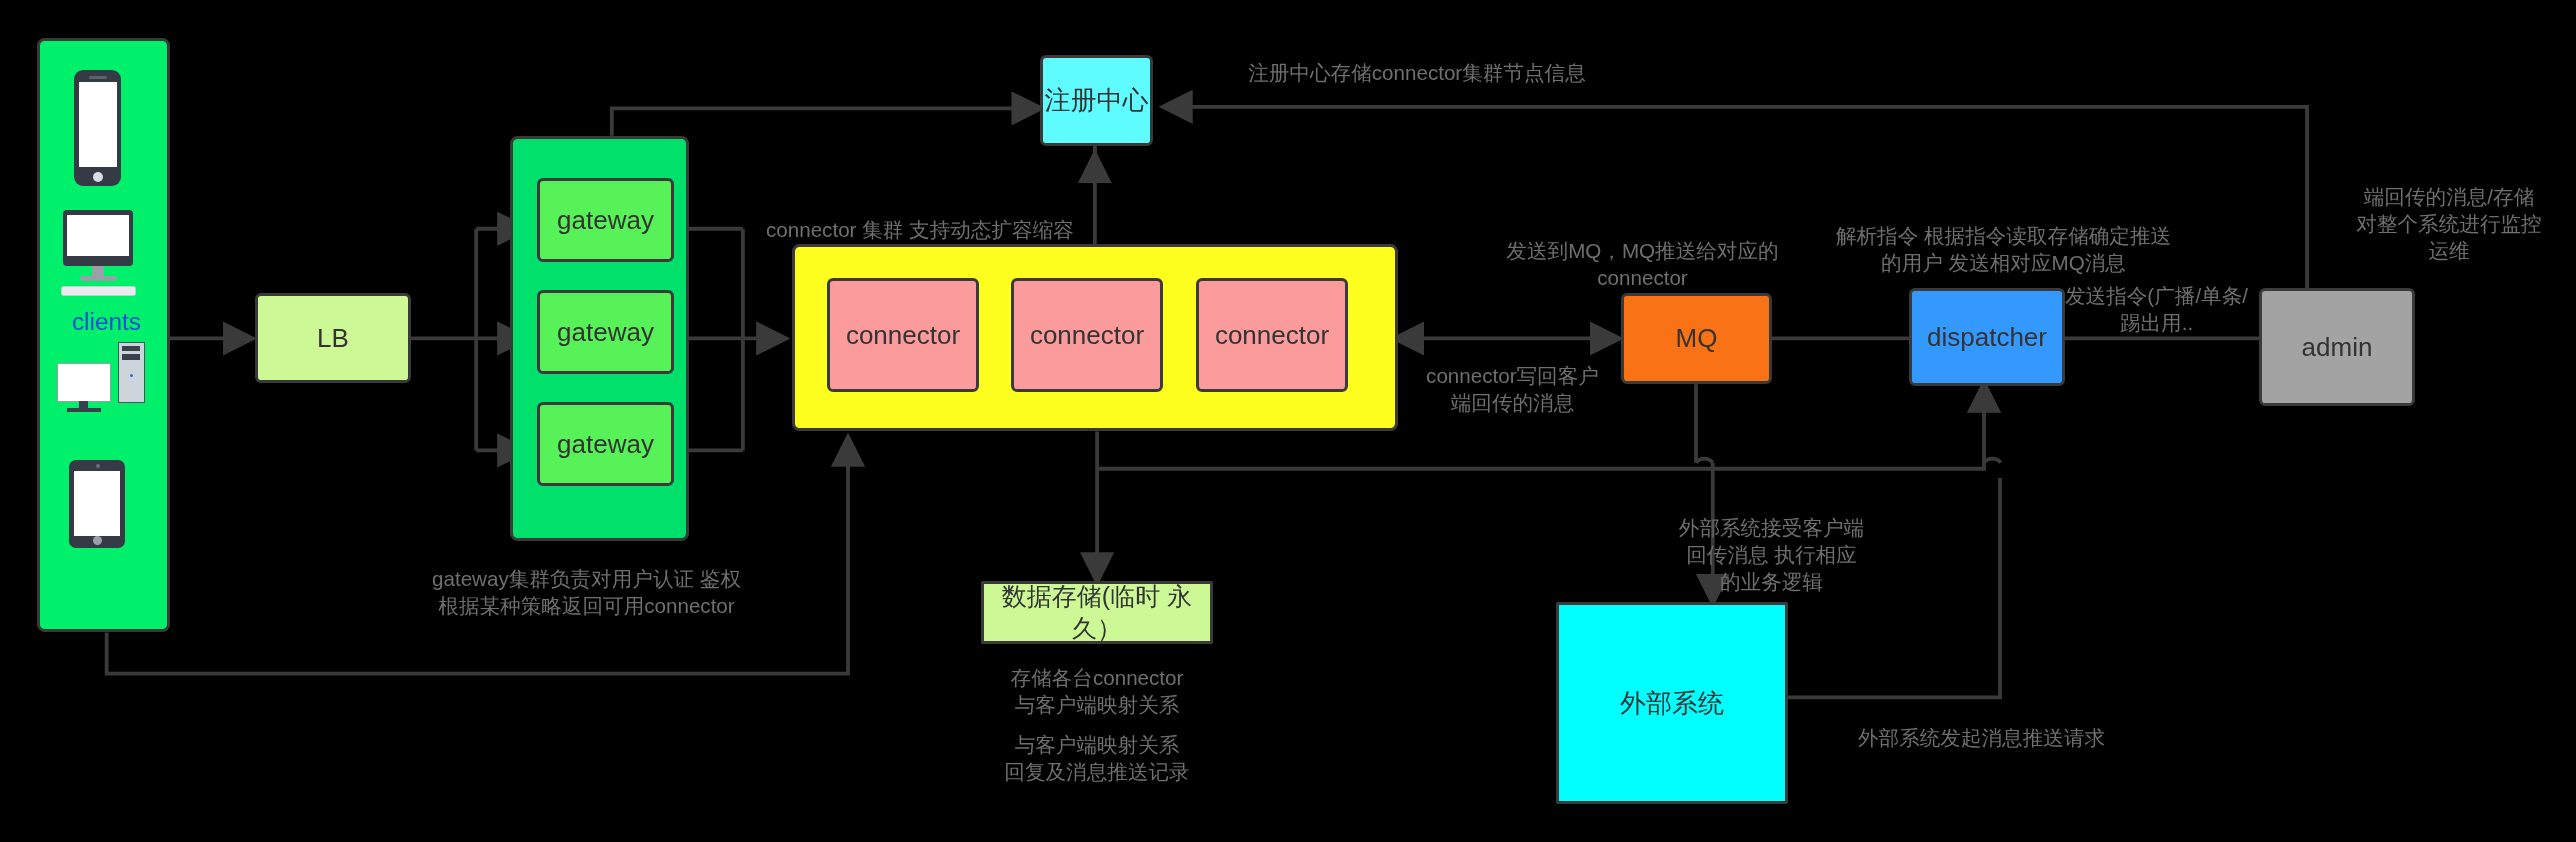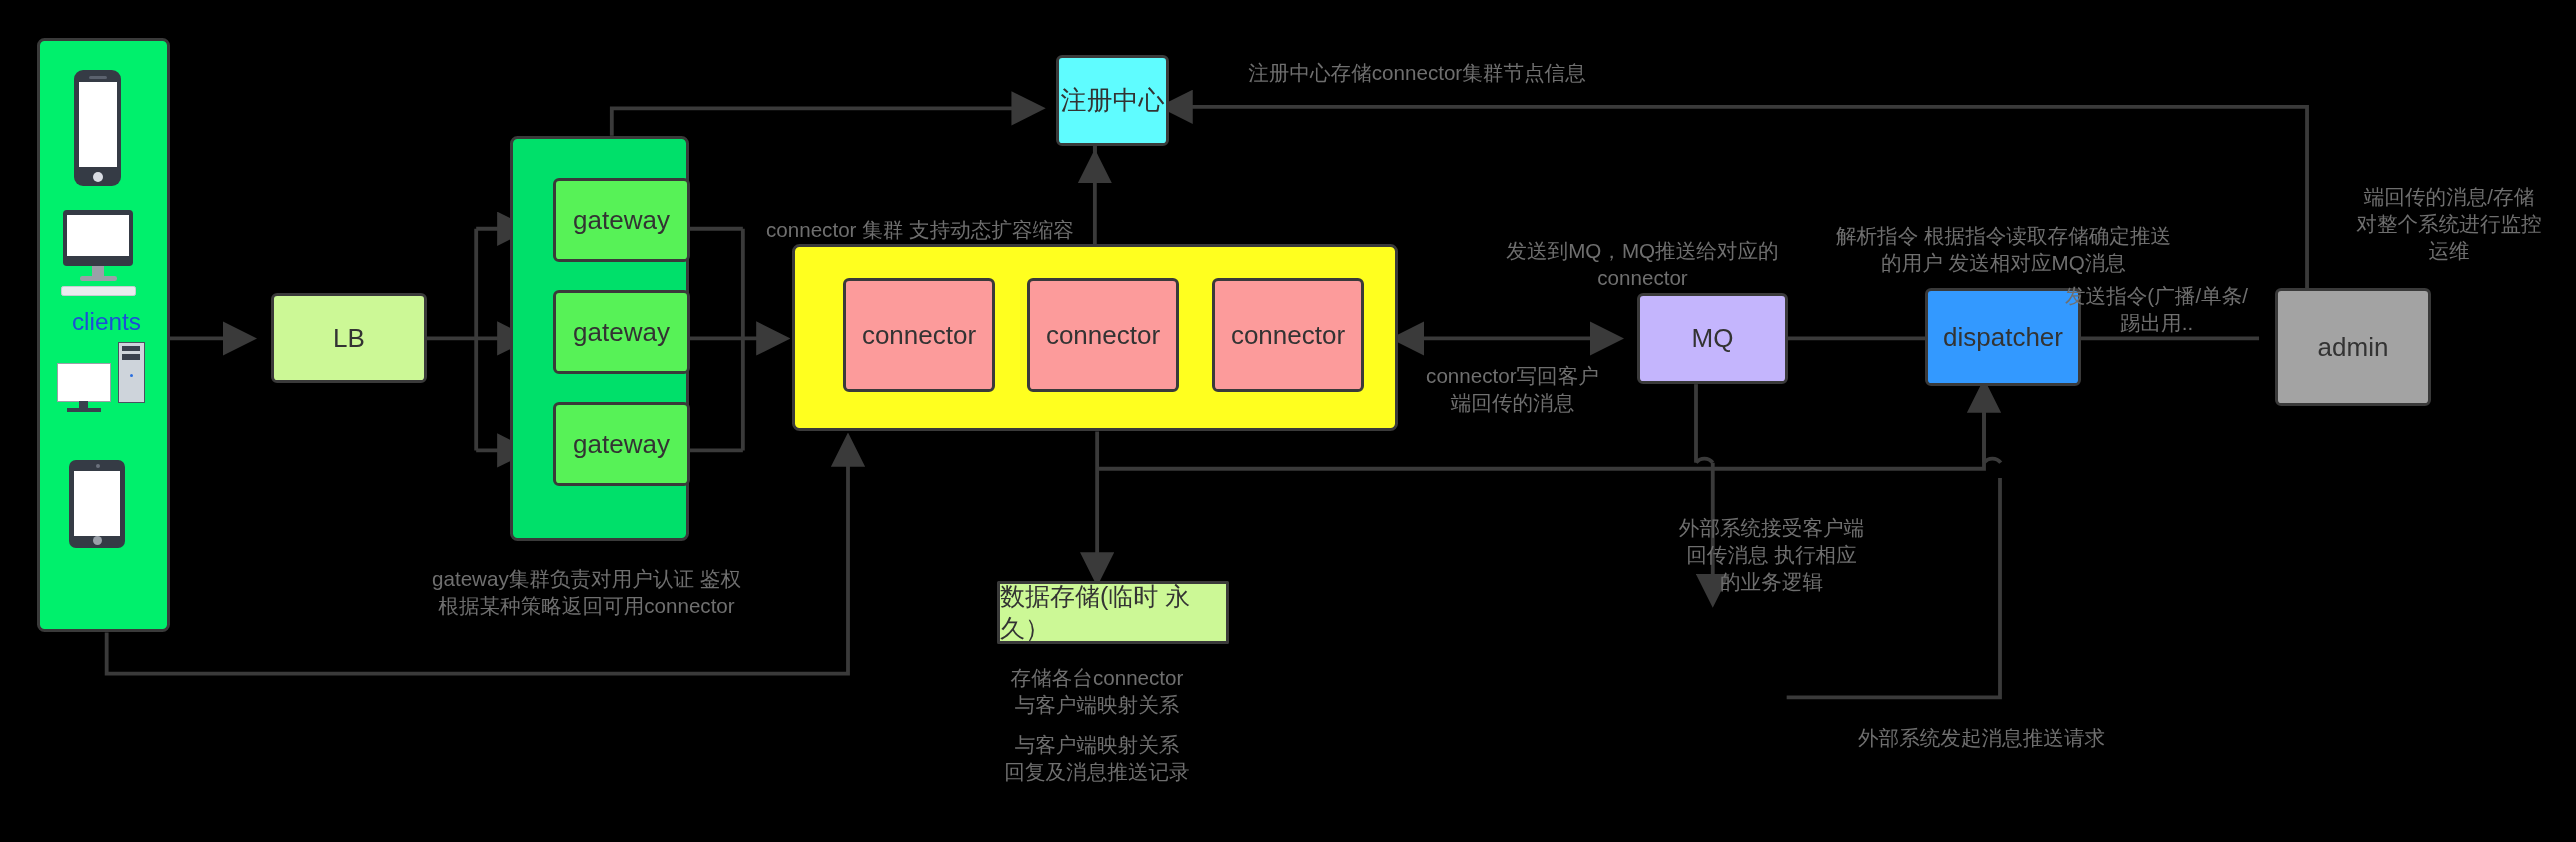--- a/index.html
+++ b/index.html
@@ -3,22 +3,22 @@
 <meta charset="utf-8">
 <title>Message Push Architecture Diagram</title>
 <style>
   html,body{margin:0;padding:0;background:#000;}
   body{width:2576px;height:843px;overflow:hidden;
        font-family:"Liberation Sans","DejaVu Sans",sans-serif;}
   #canvas{position:relative;width:2576px;height:843px;background:#000;}
   svg.wires{position:absolute;left:0;top:0;width:2576px;height:843px;}
 
   .node{position:absolute;box-sizing:border-box;display:flex;align-items:center;
-        justify-content:center;color:#333;border:3.8px solid #3a3a3a;
-        border-radius:6.1px;font-size:26px;line-height:1.25;margin-left:16px;}
+        justify-content:center;text-align:center;color:#333;border:3.8px solid #3a3a3a;
+        border-radius:6.1px;font-size:26px;line-height:1.25;}
   .node.sharp{border-radius:1.5px;}
   .grp{position:absolute;box-sizing:border-box;border:3.8px solid #3a3a3a;border-radius:7.6px;}
 
   .note{position:absolute;color:#6f6f6f;font-size:20.6px;line-height:1.32;
         text-align:center;white-space:pre-line;}
   .note.left{text-align:left;}
 
   
   .dev{position:absolute;}
   .phone{width:47px;height:116px;background:#353b45;border-radius:9.1px;}
@@ -173,26 +173,27 @@
 
   <div class="grp" style="left:792px;top:244px;width:606px;height:187px;background:#ffff1f;"></div>
   <div class="node" style="left:827px;top:278px;width:152px;height:114px;background:#fc9b9b;">connector</div>
   <div class="node" style="left:1011px;top:278px;width:152px;height:114px;background:#fc9b9b;">connector</div>
   <div class="node" style="left:1196px;top:278px;width:152px;height:114px;background:#fc9b9b;">connector</div>
 
   <div class="node" style="left:1040px;top:55px;width:113px;height:91px;background:#5ffcff;">注册中心</div>
 
   <div class="node sharp" style="left:981px;top:581px;width:232px;height:63px;background:#ccf896;font-size:25px;">数据存储(临时 永久）</div>
 
-  <div class="node" style="left:1621px;top:293px;width:151px;height:91px;background:#c4b5fd;">MQ</div>
+  <div class="node" style="left:1621px;top:293px;width:151px;height:91px;background:#f97316;">MQ</div>
 
   <div class="node" style="left:1909px;top:288px;width:156px;height:98px;background:#3399ff;">dispatcher</div>
 
   <div class="node" style="left:2259px;top:288px;width:156px;height:118px;background:#a3a3a3;">admin</div>
 
+  <div class="node sharp" style="left:1556px;top:602px;width:232px;height:202px;background:#00ffff;">外部系统</div>
 
   <div class="note" style="left:1219px;top:59px;width:396px;">注册中心存储connector集群节点信息</div>
 
   <div class="note left" style="left:766px;top:216px;width:350px;">connector 集群 支持动态扩容缩容</div>
 
   <div class="note" style="left:419px;top:565px;width:335px;">gateway集群负责对用户认证 鉴权
 根据某种策略返回可用connector</div>
 
 
   <div class="note" style="left:952px;top:664px;width:290px;">存储各台connector

